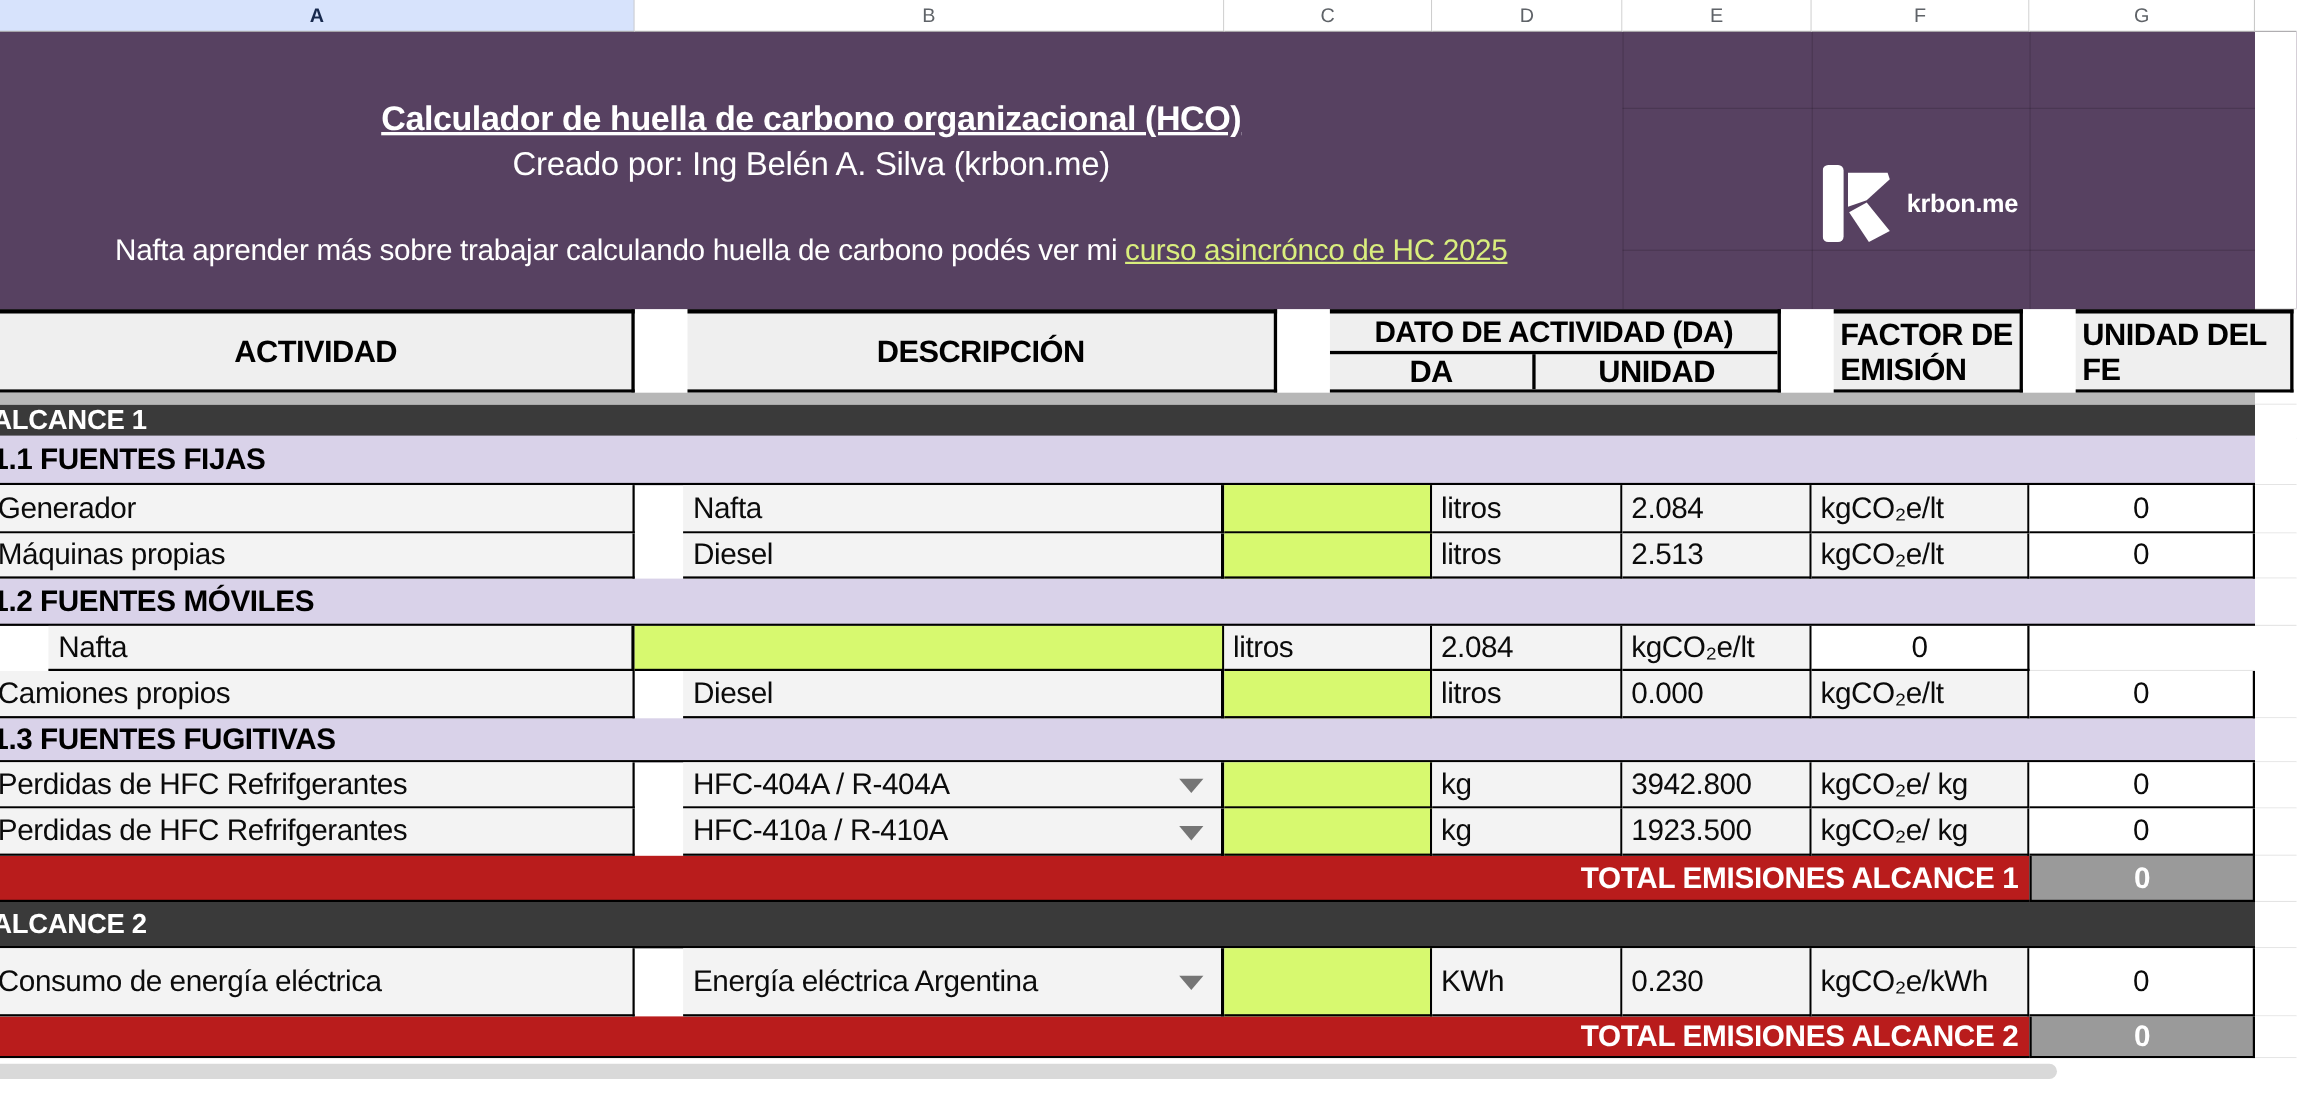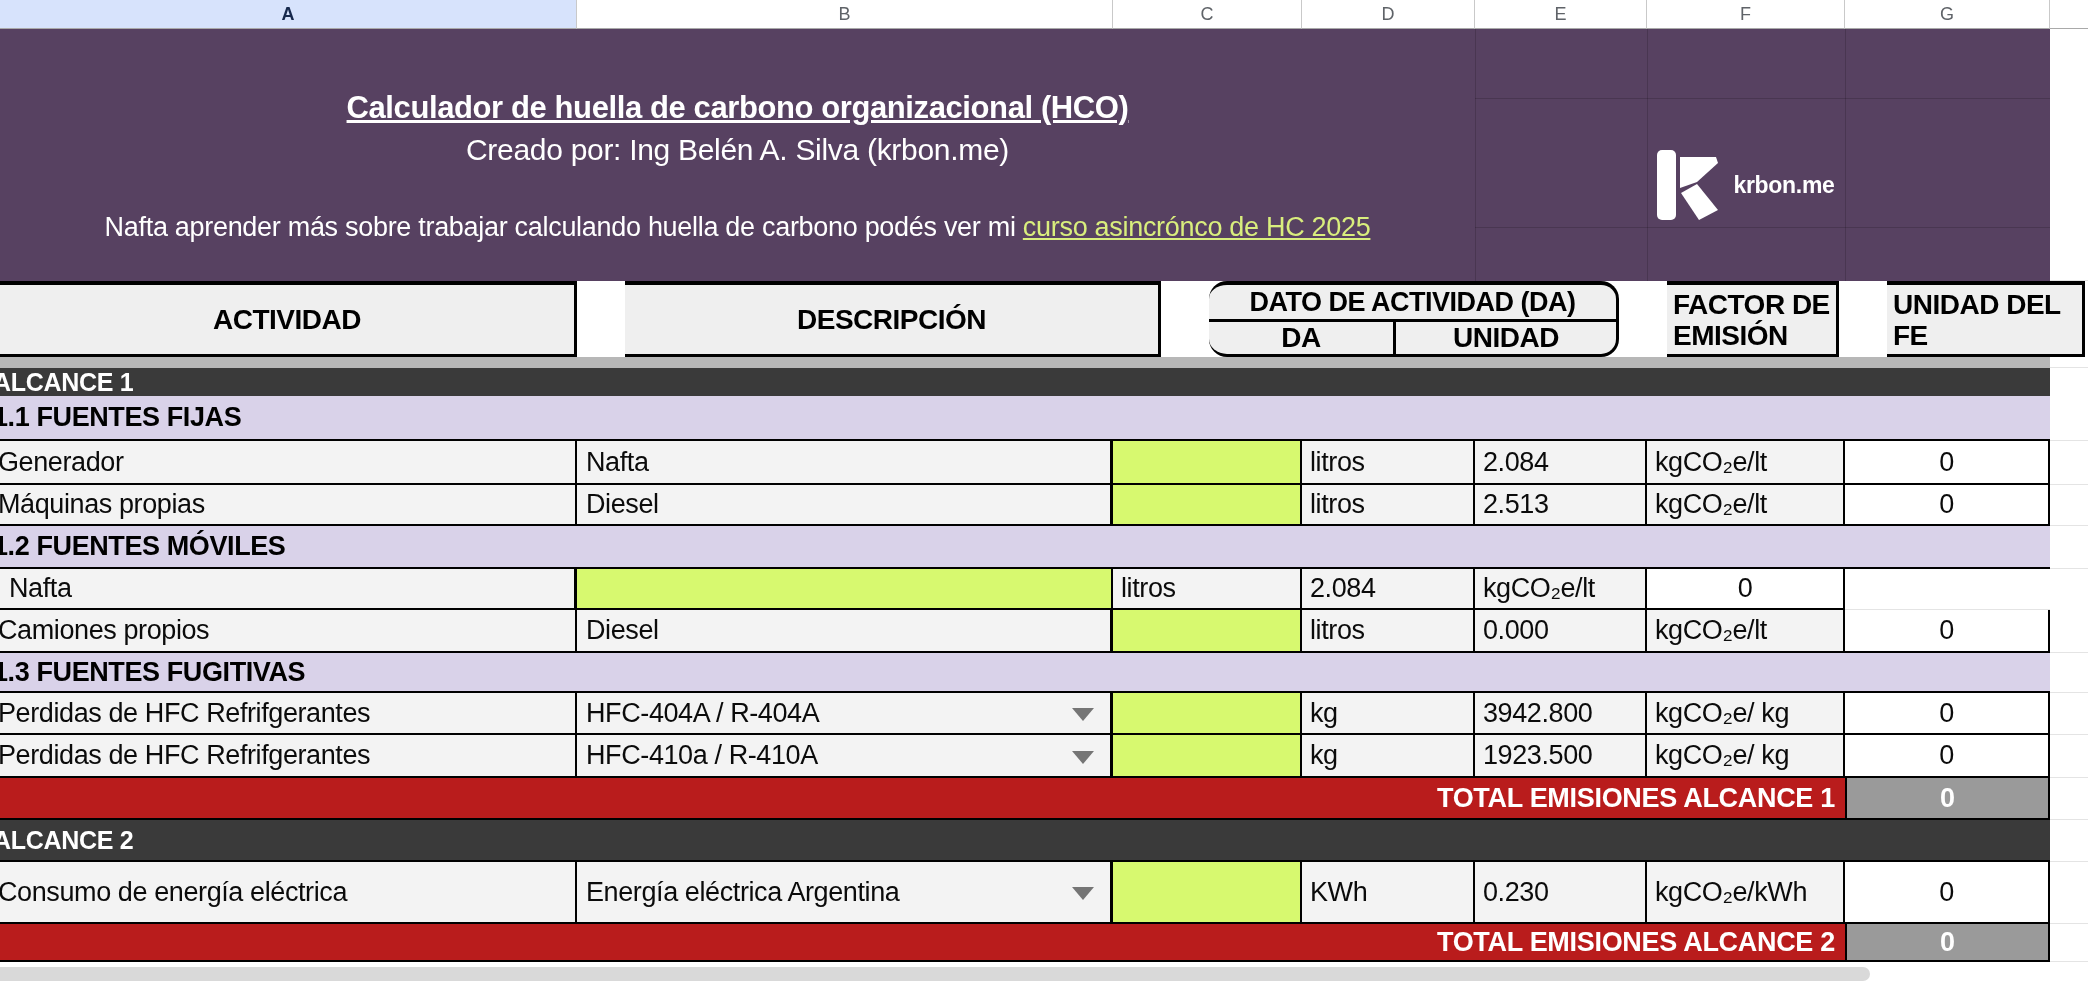--- a/index.html
+++ b/index.html
@@ -55,21 +55,21 @@
   .row-alcance .lbl { grid-column:1/8; background:#3a3a3a; color:#fff; font-weight:700; font-size:25px;
                       display:flex; align-items:center; border-bottom:2px solid #000;
                       letter-spacing:-0.3px; text-indent:-7px; }
   .row-sub .lbl { grid-column:1/8; background:#d9d2e9; color:#000; font-weight:700; font-size:27px;
                   display:flex; align-items:center; border-bottom:2px solid #000;
                   letter-spacing:-0.4px; text-indent:-7px; }
   .cell { background:#f3f3f3; border-right:2px solid #000; border-bottom:2px solid #000;
           display:flex; align-items:center; font-size:27px; color:#0b0b0b;
           letter-spacing:-0.4px; overflow:hidden; white-space:nowrap; position:relative; }
   .cell.a { padding-left:2px; text-indent:-4px; }
-  .cell.b { padding-left:9px; border-right:3px solid #000; }
+  .cell.b { padding-left:9px; border-right:3px solid #000;margin-left:44px; }
   .cell.da { background:#d7f96f; }
   .cell.num, .cell.unit { padding-left:8px; }
   .cell.g { background:#fff; justify-content:center; font-size:27px; }
   .dd { position:absolute; right:16px; top:50%; margin-top:-5px; width:0; height:0;
         border-left:11px solid transparent; border-right:11px solid transparent; border-top:13px solid #757575; }
 
   .row-total .lbl { grid-column:1/7; background:#b91c1c; color:#fff; font-weight:700; font-size:27px;
                     display:flex; align-items:center; justify-content:flex-end; padding-right:10px;
                     border-bottom:2px solid #000; letter-spacing:-0.3px; }
   .row-total .val { background:#9a9a9a; color:#fff; font-weight:700; font-size:27px;
@@ -136,21 +136,21 @@
         <polygon points="23,7 59,7 61,13 40,32 23,38" fill="#ffffff"></polygon>
         <polygon points="24,43 40,34 61,60 42,70" fill="#ffffff"></polygon>
       </svg>
       <span class="logotext">krbon.me</span>
     </div>
   </div>
 
   <div class="grid theadrow">
     <div class="th center">ACTIVIDAD</div>
     <div class="th center">DESCRIPCIÓN</div>
-    <div class="th th-dato" style="grid-column:3/5;border-radius:18px;">
+    <div class="th th-dato" style="grid-column:3/5;">
       <div class="th-dato-top">DATO DE ACTIVIDAD (DA)</div>
       <div class="th-dato-bottom">
         <div class="th-sub first">DA</div>
         <div class="th-sub">UNIDAD</div>
       </div>
     </div>
     <div class="th left">FACTOR DE EMISIÓN (FE)</div>
     <div class="th left">UNIDAD DEL FE</div>
     <div class="th gcol">Emisiones de GEI (tnCO2eq)</div>
     <div class="gutter"></div>

